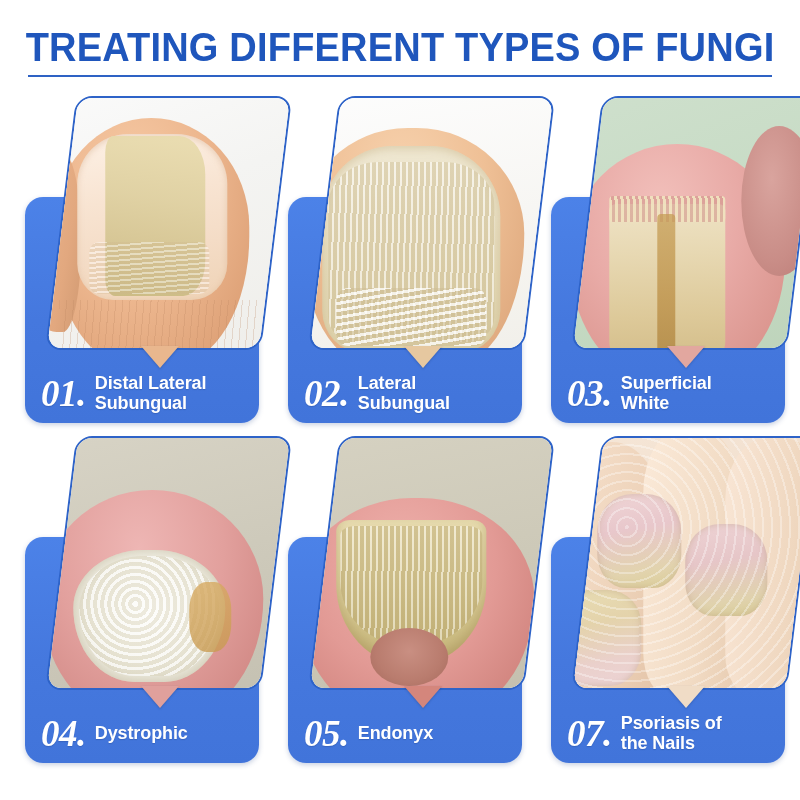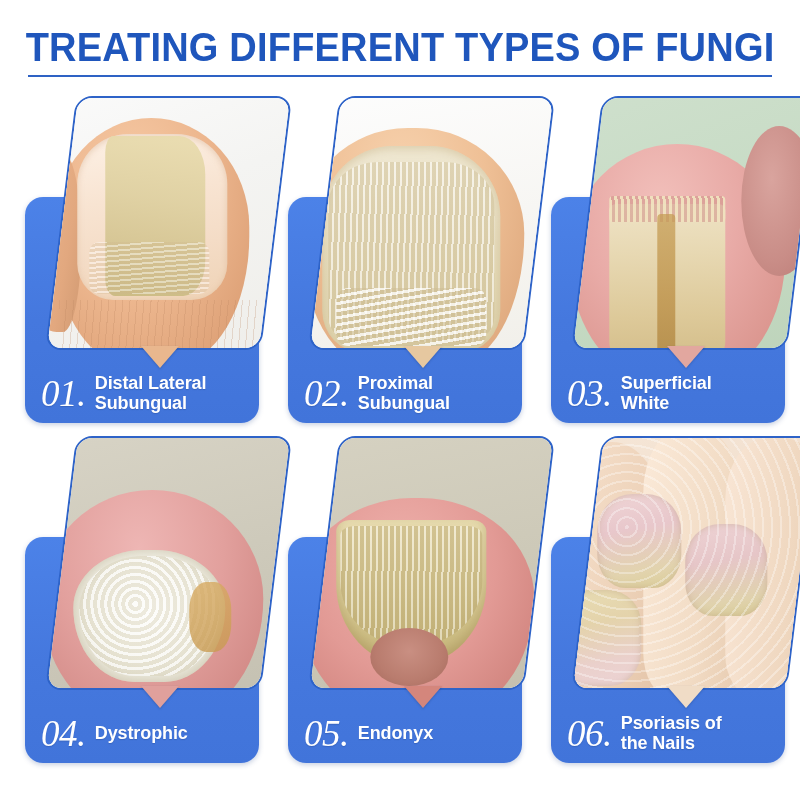--- a/index.html
+++ b/index.html
@@ -126,21 +126,21 @@
     width: 234px;
     height: 58px;
     display: flex;
     align-items: center;
     padding-left: 16px;
     color: #ffffff;
   }
   .num {
     font-family: "Liberation Serif", serif;
     font-style: italic;
-    font-weight: normal;
+    font-weight: bold;
     font-size: 37px;
     line-height: 1;
     letter-spacing: -0.5px;
     margin-right: 9px;
     flex: 0 0 auto;
     text-shadow: 0 1px 1px rgba(25,50,110,0.25);
   }
   .name {
     font-family: "Liberation Sans", sans-serif;
     font-weight: bold;
@@ -384,21 +384,21 @@
               <div class="ridge"></div>
               <div class="crumb"></div>
             </div>
           </div>
         </div>
         <div class="pointer" style="border-top-color:#E6C8A0;"></div>
       </div>
       <div class="label">
         <span class="num">02.</span>
         <span class="name">
-          <span>Proximal</span><br>
+          <span>Lateral</span><br>
           <span>Subungual</span>
         </span>
       </div>
     </div>
 
     <div class="card" style="left:551px; top:0px;">
       <div class="panel"></div>
       <div class="plate-wrap">
         <div class="plate">
           <div class="plate-inner">
@@ -476,21 +476,21 @@
               <div class="n1"></div>
               <div class="n2"></div>
               <div class="n3"></div>
               <div class="pits"></div>
             </div>
           </div>
         </div>
         <div class="pointer" style="border-top-color:#F0DCC6;"></div>
       </div>
       <div class="label">
-        <span class="num">06.</span>
+        <span class="num">07.</span>
         <span class="name">
           <span>Psoriasis of</span><br>
           <span>the Nails</span>
         </span>
       </div>
     </div>
 
   </div>
 </div>
 

